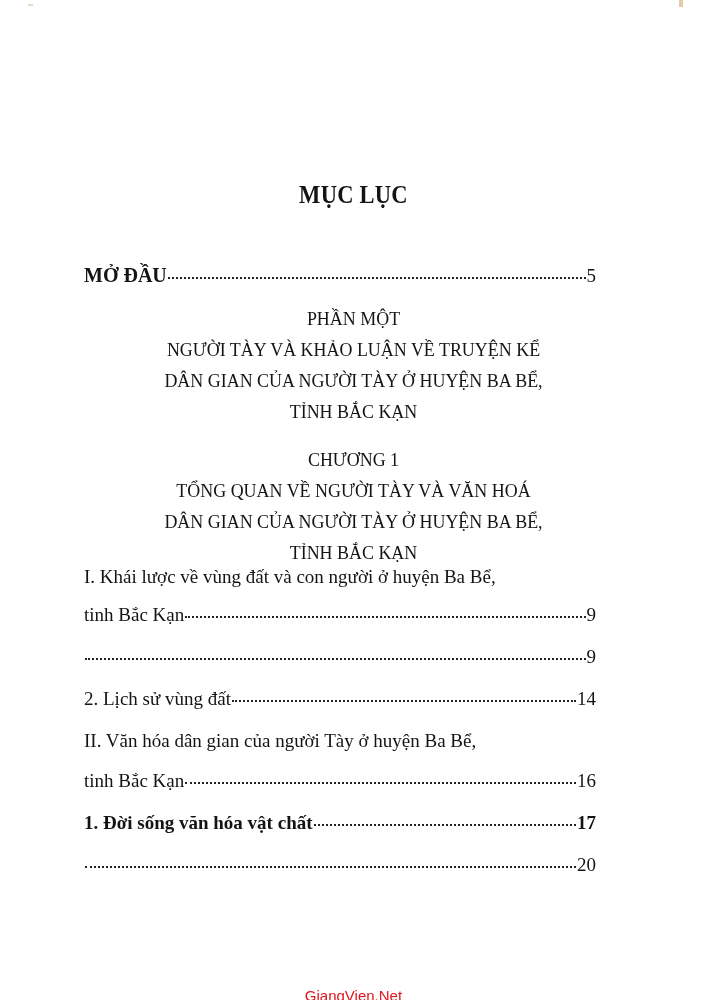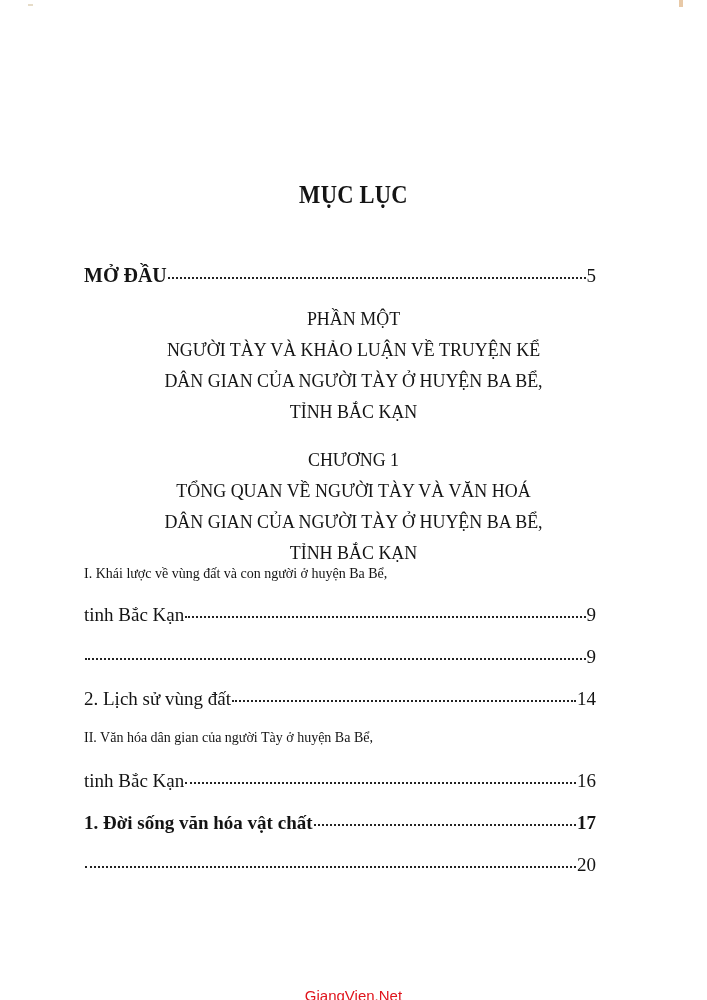--- a/index.html
+++ b/index.html
@@ -21,21 +21,21 @@
     .toc-line .dots {
       flex: 1 1 auto; overflow: hidden; margin: 0 1px;
       border-bottom: 2px dotted #222; height: 0; transform: translateY(-3px);
     }
     .toc-line .pg { flex: 0 0 auto; }
     .bold { font-weight: 700; font-size: 20px; }
     .heading-block {
       position: absolute; left: 0; right: 0; text-align: center; font-size: 19.5px; line-height: 31px;
       transform: scaleX(0.92);
     }
-    .plain-line { position: absolute; left: 84px; font-size: 14px; white-space: nowrap; }
+    .plain-line { position: absolute; left: 84px; font-size: 19px; white-space: nowrap; }
     .watermark {
       position: absolute; top: 947px; left: 0; right: 0; text-align: center;
       font-family: "Liberation Sans", sans-serif; font-size: 15px; color: #e0141c; margin-top: 40px;
     }
   </style>
 </head>
 <body>
 
 <div class="corner-mark"></div>
 <div class="corner-mark-l"></div>

